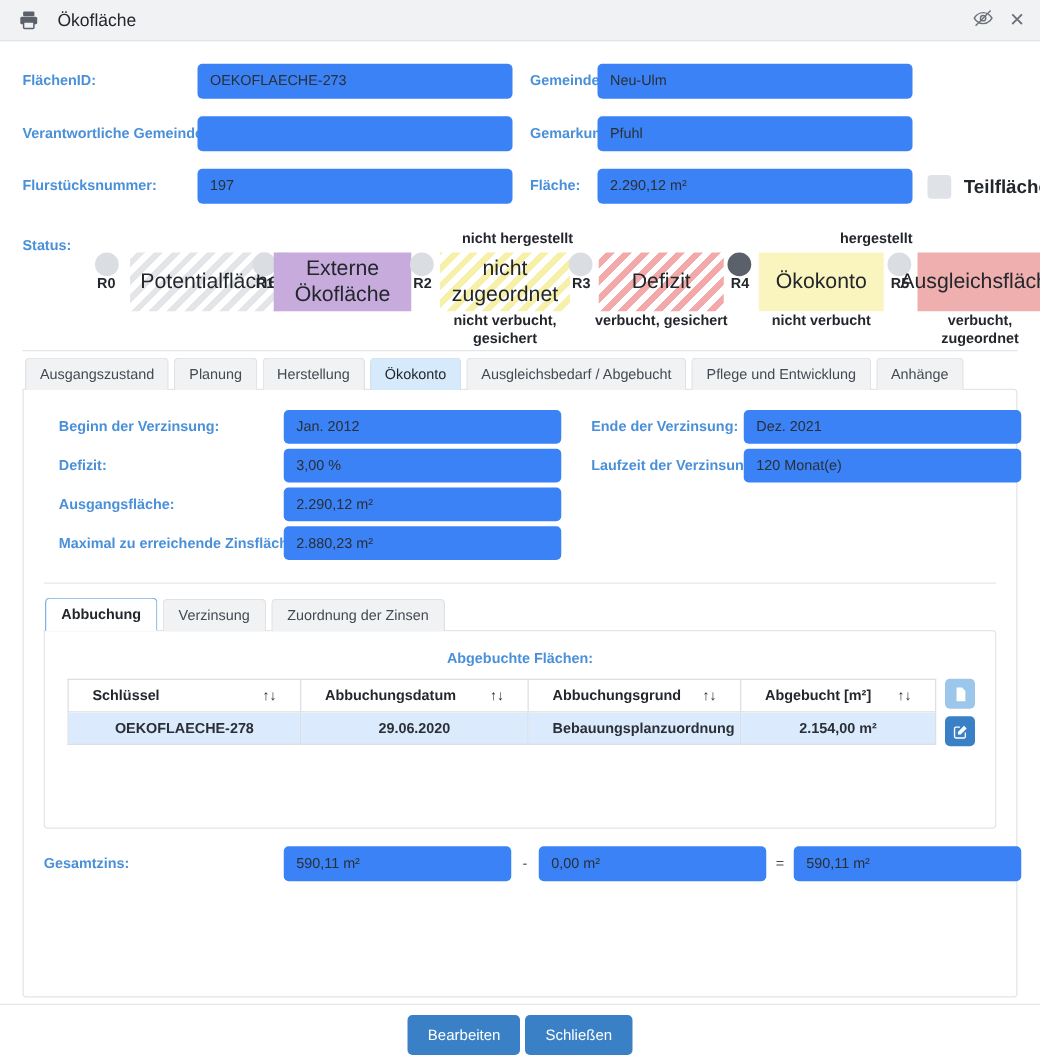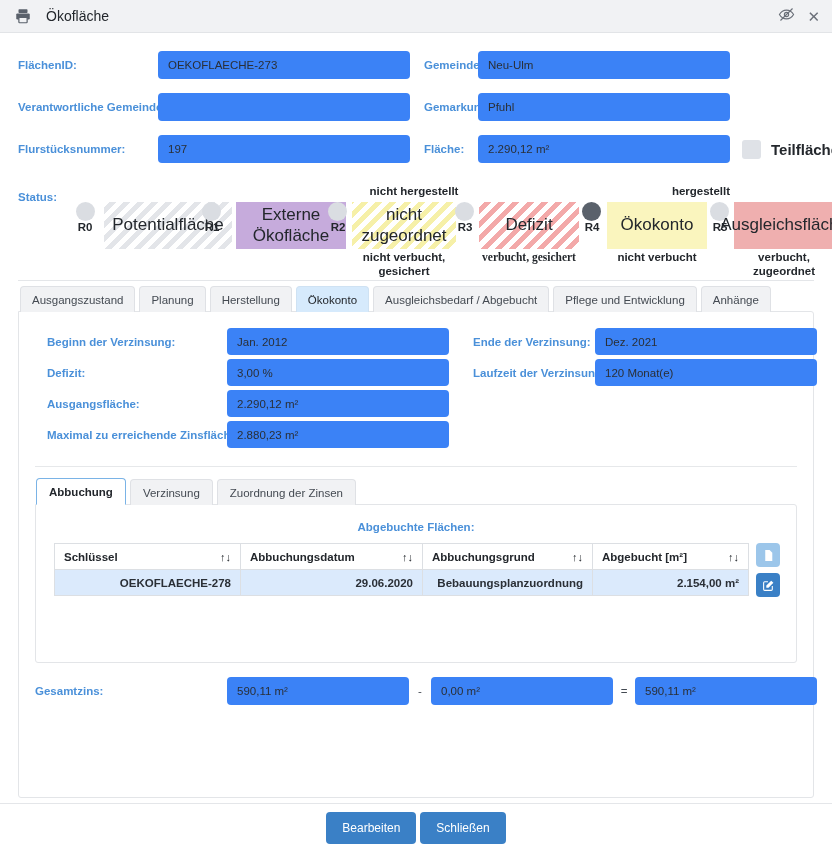--- a/index.html
+++ b/index.html
@@ -231,22 +231,22 @@
   .tblrow { display: flex; align-items: flex-start; gap: 7px; }
   table.grid {
     border-collapse: collapse;
     width: 694px;
     table-layout: fixed;
   }
   table.grid th, table.grid td {
     border: 1px solid #dcdfe3;
     font-size: 11.5px;
     height: 26px;
-    padding: 0 9px;
-    text-align: right;
+    padding: 0 19px;
+    text-align: center;
     white-space: nowrap;
     overflow: hidden;
     margin-left: 40px;
   }
   table.grid th {
     font-weight: bold; color: #23272c; background: #ffffff;
   }
   table.grid th .thin {
     display: flex; align-items: center; justify-content: space-between;
   }
@@ -350,33 +350,33 @@
       <div class="grphdr" style="left:575px; top:6px; width:120px;">hergestellt</div>
 
       <div class="node" style="left:10px;"></div>
       <div class="nodelbl" style="left:6px;">R0</div>
 
       <div class="sbox hatch-grey" style="left:38px; width:128px;">Potentialfläche</div>
 
       <div class="node" style="left:135px; left:136px;"></div>
       <div class="nodelbl" style="left:133px;">R1</div>
 
-      <div class="sbox purple" style="left:170px; width:110px;">Externe Ökofläche</div>
+      <div class="sbox purple" style="left:153px; width:110px;">Externe Ökofläche</div>
 
       <div class="node" style="left:262px;"></div>
       <div class="nodelbl" style="left:259px;">R2</div>
 
       <div class="sbox hatch-yellow" style="left:286px; width:104px;">nicht zugeordnet</div>
       <div class="subcap" style="left:286px; width:104px;">nicht verbucht, gesichert</div>
 
       <div class="node" style="left:389px;"></div>
       <div class="nodelbl" style="left:386px;">R3</div>
 
       <div class="sbox hatch-red" style="left:413px; width:100px;">Defizit</div>
-      <div class="subcap" style="left:400px; width:126px;font-family:Liberation Serif, serif;">verbucht, gesichert</div>
+      <div class="subcap" style="left:400px; width:126px;">verbucht, gesichert</div>
 
       <div class="node active" style="left:516px;"></div>
       <div class="nodelbl" style="left:513px;">R4</div>
 
       <div class="sbox yellow" style="left:541px; width:100px;">Ökokonto</div>
       <div class="subcap" style="left:531px; width:120px;">nicht verbucht</div>
 
       <div class="node" style="left:644px;"></div>
       <div class="nodelbl" style="left:641px;">R5</div>
 

